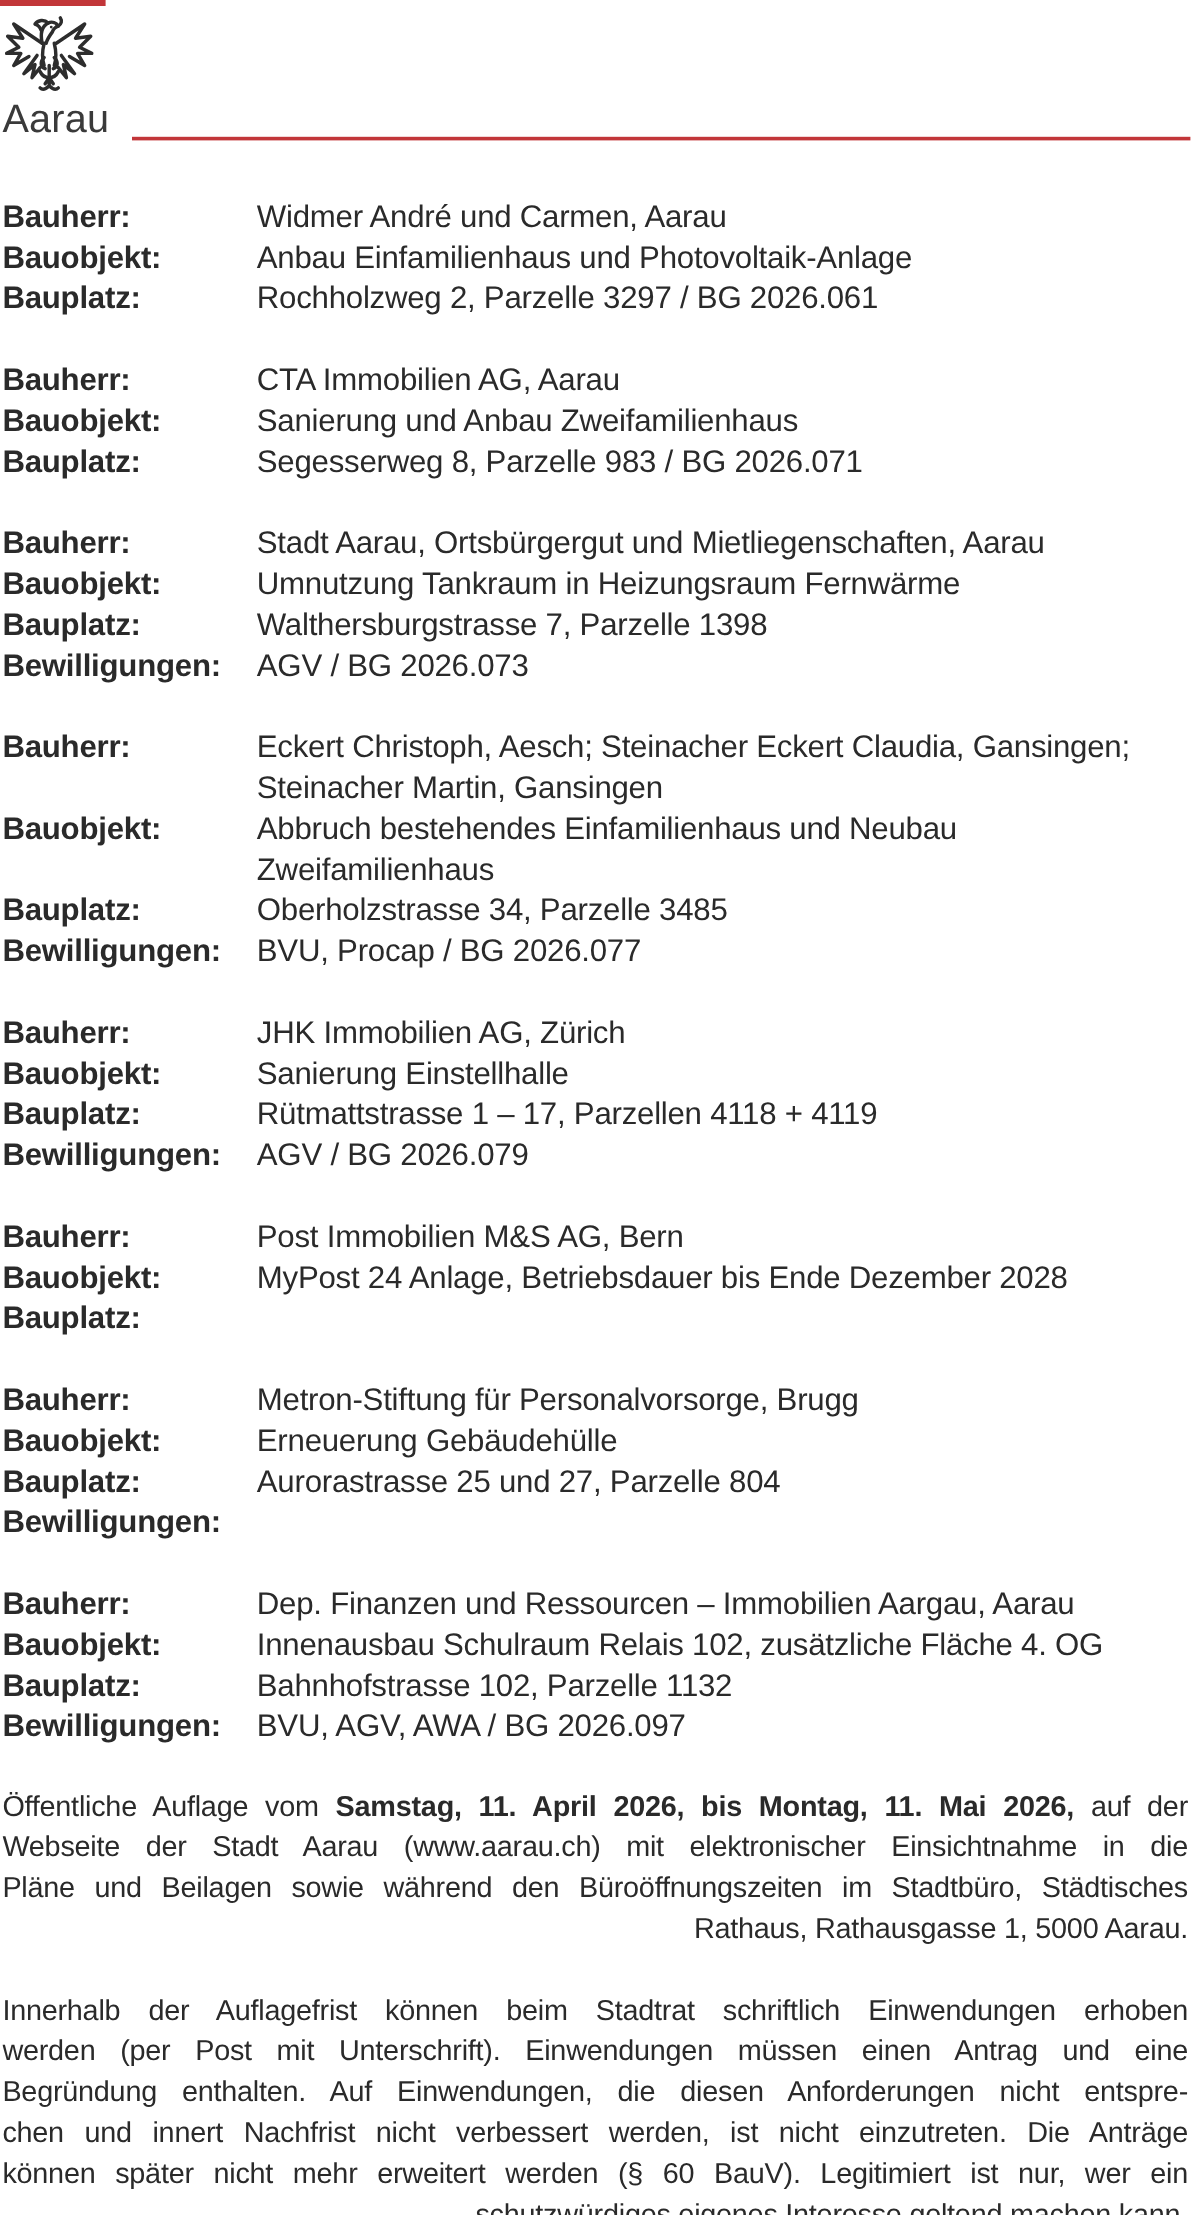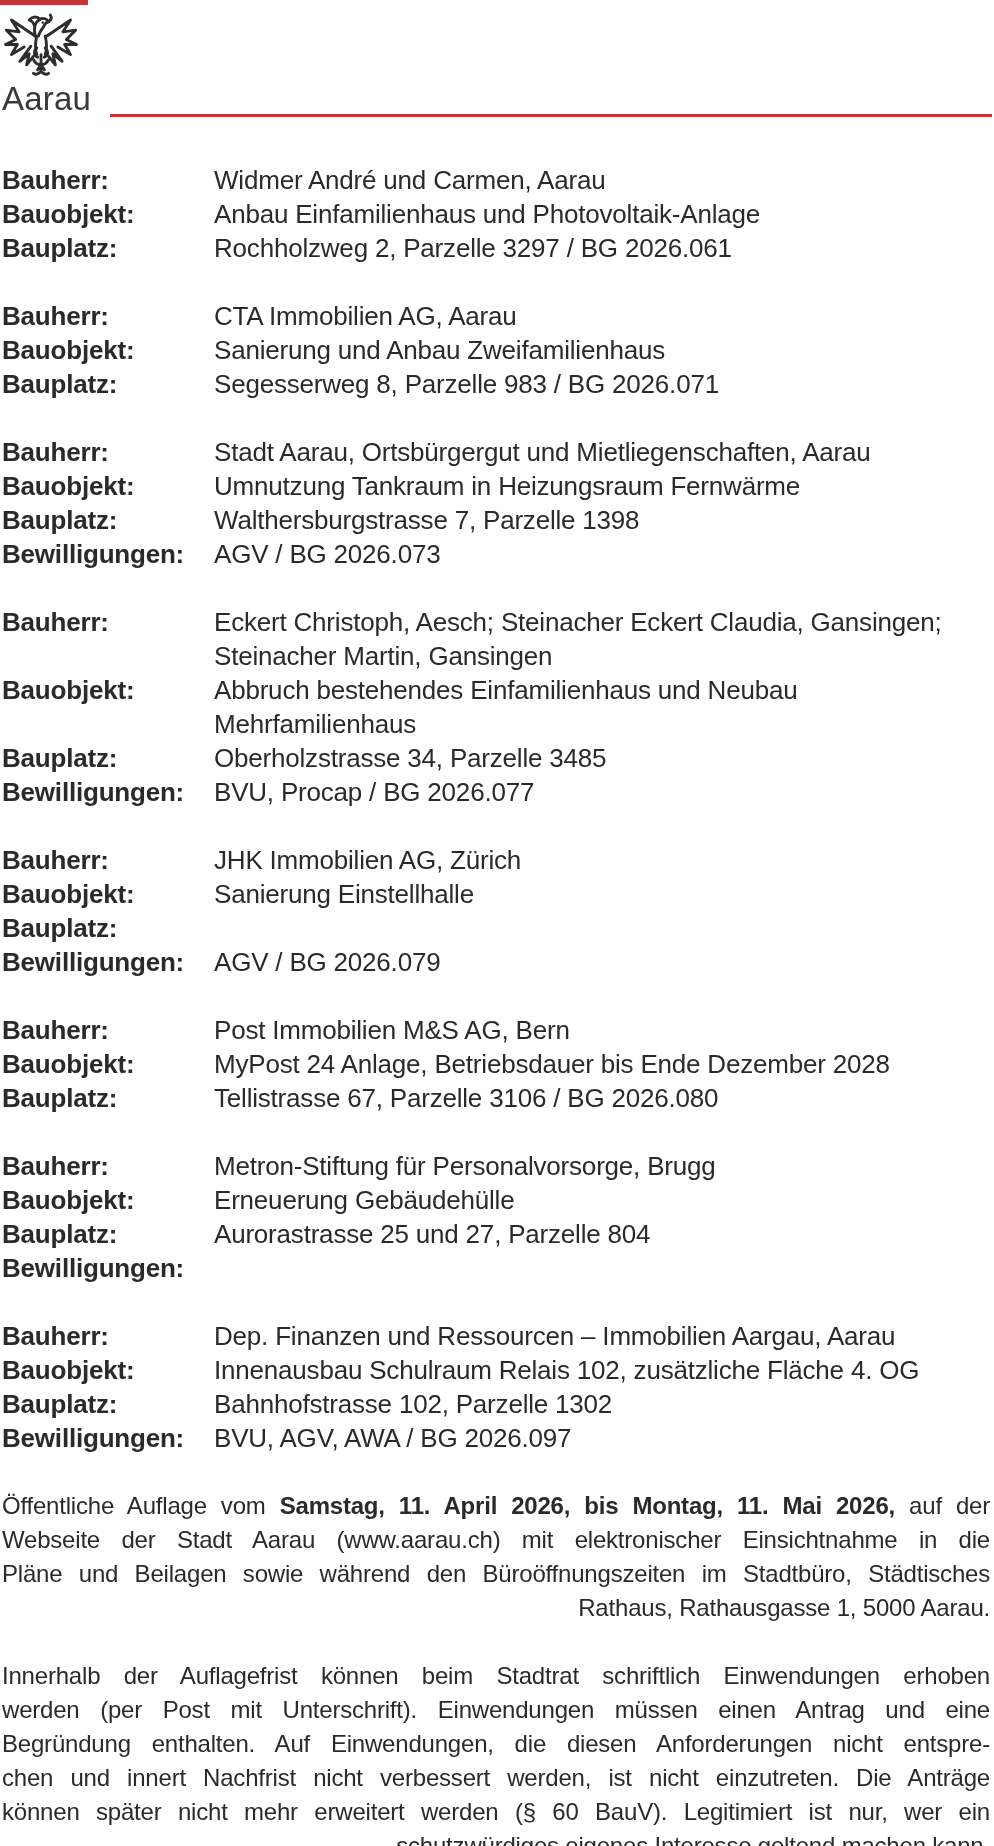--- a/index.html
+++ b/index.html
@@ -89,45 +89,45 @@
       <div class="entry">
         <div class="row"><div class="label">Bauherr:</div><div class="value">Stadt Aarau, Ortsbürgergut und Mietliegenschaften, Aarau</div></div>
         <div class="row"><div class="label">Bauobjekt:</div><div class="value">Umnutzung Tankraum in Heizungsraum Fernwärme</div></div>
         <div class="row"><div class="label">Bauplatz:</div><div class="value">Walthersburgstrasse 7, Parzelle 1398</div></div>
         <div class="row"><div class="label">Bewilligungen:</div><div class="value">AGV / BG 2026.073</div></div>
       </div>
       <div class="entry">
         <div class="row"><div class="label">Bauherr:</div><div class="value">Eckert Christoph, Aesch; Steinacher Eckert Claudia, Gansingen;</div></div>
         <div class="row"><div class="label"></div><div class="value">Steinacher Martin, Gansingen</div></div>
         <div class="row"><div class="label">Bauobjekt:</div><div class="value">Abbruch bestehendes Einfamilienhaus und Neubau</div></div>
-        <div class="row"><div class="label"></div><div class="value">Mehrfamilienhaus</div></div>
+        <div class="row"><div class="label"></div><div class="value">Zweifamilienhaus</div></div>
         <div class="row"><div class="label">Bauplatz:</div><div class="value">Oberholzstrasse 34, Parzelle 3485</div></div>
         <div class="row"><div class="label">Bewilligungen:</div><div class="value">BVU, Procap / BG 2026.077</div></div>
       </div>
       <div class="entry">
         <div class="row"><div class="label">Bauherr:</div><div class="value">JHK Immobilien AG, Zürich</div></div>
         <div class="row"><div class="label">Bauobjekt:</div><div class="value">Sanierung Einstellhalle</div></div>
-        <div class="row"><div class="label">Bauplatz:</div></div>
+        <div class="row"><div class="label">Bauplatz:</div><div class="value">Rütmattstrasse 1 – 17, Parzellen 4118 + 4119</div></div>
         <div class="row"><div class="label">Bewilligungen:</div><div class="value">AGV / BG 2026.079</div></div>
       </div>
       <div class="entry">
         <div class="row"><div class="label">Bauherr:</div><div class="value">Post Immobilien M&amp;S AG, Bern</div></div>
         <div class="row"><div class="label">Bauobjekt:</div><div class="value">MyPost 24 Anlage, Betriebsdauer bis Ende Dezember 2028</div></div>
-        <div class="row"><div class="label">Bauplatz:</div><div class="value">Tellistrasse 67, Parzelle 3106 / BG 2026.080</div></div>
+        <div class="row"><div class="label">Bauplatz:</div></div>
       </div>
       <div class="entry">
         <div class="row"><div class="label">Bauherr:</div><div class="value">Metron-Stiftung für Personalvorsorge, Brugg</div></div>
         <div class="row"><div class="label">Bauobjekt:</div><div class="value">Erneuerung Gebäudehülle</div></div>
         <div class="row"><div class="label">Bauplatz:</div><div class="value">Aurorastrasse 25 und 27, Parzelle 804</div></div>
         <div class="row"><div class="label">Bewilligungen:</div></div>
       </div>
       <div class="entry">
         <div class="row"><div class="label">Bauherr:</div><div class="value">Dep. Finanzen und Ressourcen – Immobilien Aargau, Aarau</div></div>
         <div class="row"><div class="label">Bauobjekt:</div><div class="value">Innenausbau Schulraum Relais 102, zusätzliche Fläche 4. OG</div></div>
-        <div class="row"><div class="label">Bauplatz:</div><div class="value">Bahnhofstrasse 102, Parzelle 1302</div></div>
+        <div class="row"><div class="label">Bauplatz:</div><div class="value">Bahnhofstrasse 102, Parzelle 1132</div></div>
         <div class="row"><div class="label">Bewilligungen:</div><div class="value">BVU, AGV, AWA / BG 2026.097</div></div>
       </div>
     </div>
   <div>
       <div class="para">
         <div class="pline"><span>Öffentliche Auflage vom </span><span class="bold">Samstag, 11. April 2026, bis Montag, 11. Mai 2026,</span><span> auf der</span></div>
         <div class="pline"><span>Webseite der Stadt Aarau (www.aarau.ch) mit elektronischer Einsichtnahme in die</span></div>
         <div class="pline"><span>Pläne und Beilagen sowie während den Büroöffnungszeiten im Stadtbüro, Städtisches</span></div>
         <div class="pline last"><span>Rathaus, Rathausgasse 1, 5000 Aarau.</span></div>
       </div>

